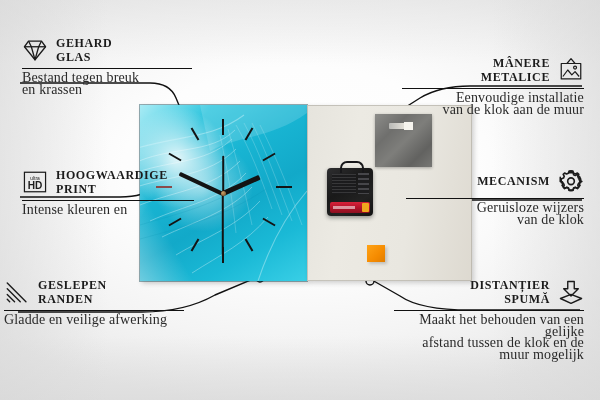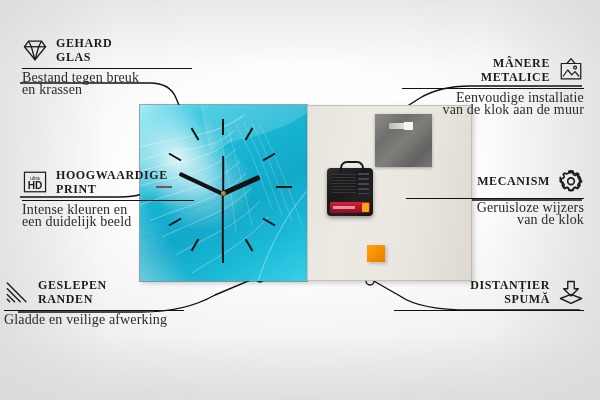--- a/index.html
+++ b/index.html
@@ -247,21 +247,20 @@
         <text x="16" y="24" font-family="Liberation Sans, sans-serif" font-size="12.5" font-weight="bold" text-anchor="middle" fill="#1b1b1b">HD</text>
       </svg>
       <div>
         <div class="co-title">HOOGWAARDIGE</div>
         <div class="co-title">PRINT</div>
       </div>
     </div>
     <div style="height:1.4px;background:#111;margin-top:4px;"></div>
     <div class="co-sub">
       <div>Intense kleuren en</div>
-      <div>een duidelijk beeld</div>
     </div>
   </div>
 
   <div class="callout left c3">
     <div class="co-head">
       <svg class="ico" viewBox="0 0 32 30">
         <g stroke="#1b1b1b" stroke-width="1.7" stroke-linecap="round">
           <line x1="4" y1="4" x2="27" y2="27"></line>
           <line x1="4" y1="11" x2="20" y2="27"></line>
           <line x1="4" y1="18" x2="13" y2="27"></line>
@@ -330,15 +329,19 @@
         <div class="co-title">SPUMĂ</div>
       </div>
       <svg class="ico" viewBox="0 0 32 30">
         <g fill="none" stroke="#1b1b1b" stroke-width="1.7" stroke-linejoin="round">
           <path d="M12,2 h8 v9 h5 l-9,9 -9,-9 h5 Z"></path>
           <path d="M16,29 L3,23 L16,18 L29,23 Z"></path>
         </g>
       </svg>
     </div>
     <div style="height:1.4px;background:#111;margin-top:4px;"></div>
+    <div class="co-sub">
+      <div>Maakt het behouden van een gelijke</div>
+      <div>afstand tussen de klok en de muur mogelijk</div>
+    </div>
   </div>
 
 </div>
 
 </body></html>

